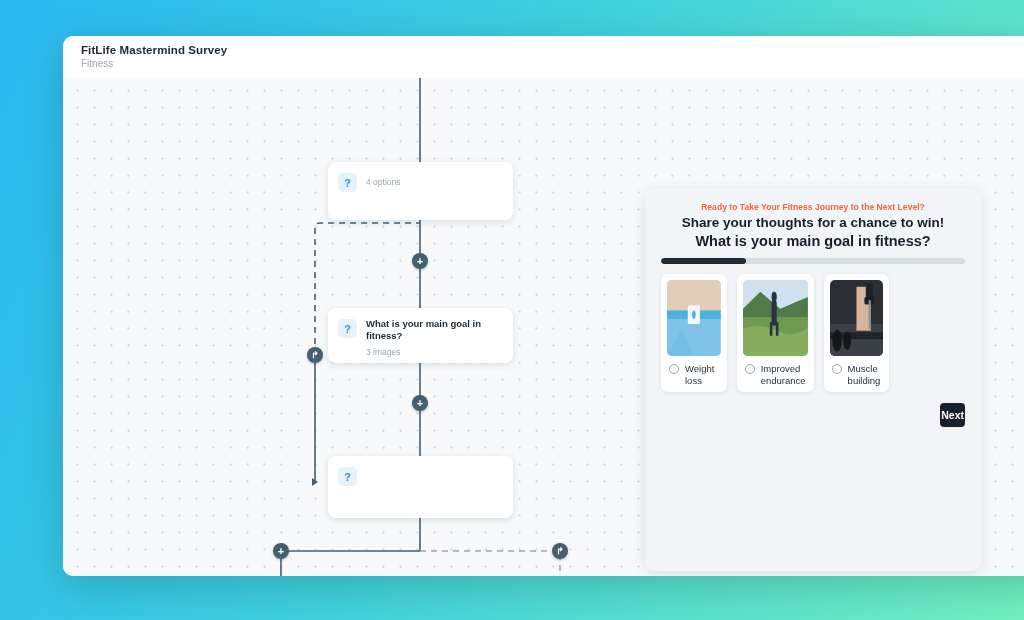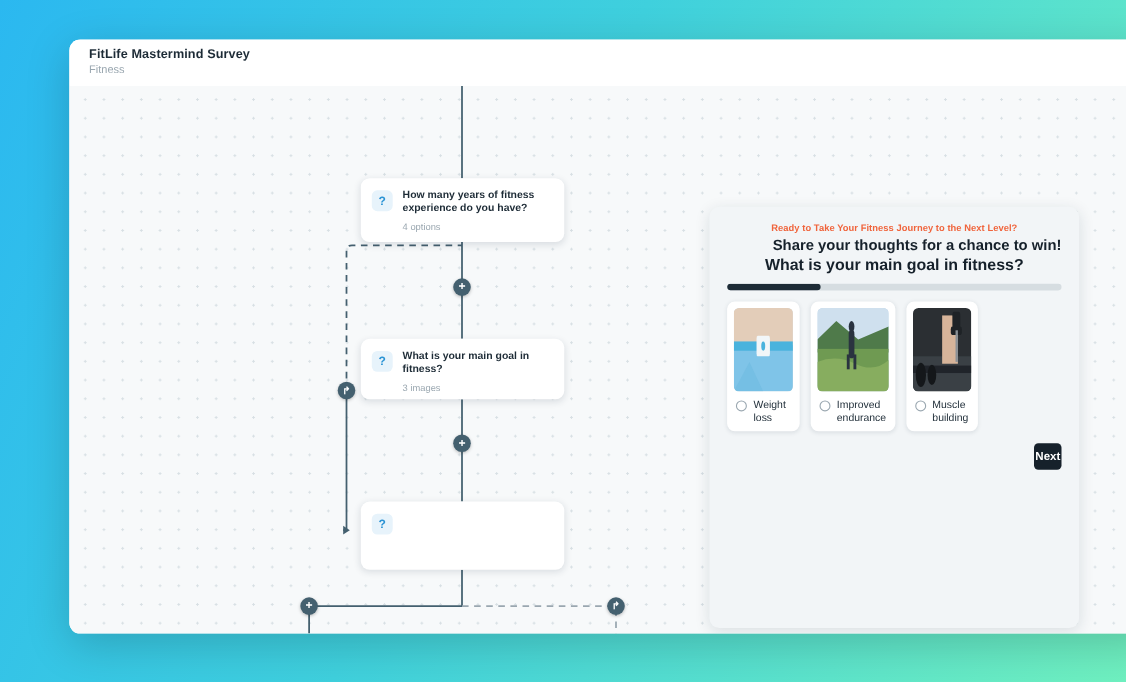--- a/index.html
+++ b/index.html
@@ -148,21 +148,21 @@
     font-size: 8.5px;
     color: #f0643c;
     font-weight: bold;
     text-align: center;
     letter-spacing: .05px;
   }
   .preview-head {
     font-size: 13.5px;
     font-weight: bold;
     color: #16212b;
-    text-align: right;
+    text-align: center;
     margin-top: 3px;
   }
   .preview-question {
     font-size: 14.5px;
     font-weight: bold;
     color: #16212b;
     text-align: center;
     margin-top: 3px;
   }
   .progress-track {
@@ -261,21 +261,20 @@
       <path d="M357,473 L225,473 Q218,473 218,480 L218,520" stroke="#44606f" stroke-width="1.6" fill="none"></path>
 
       <path d="M357,473 L490,473 L497,473 L497,523" stroke="#9aa7b0" stroke-width="1.6" fill="none" stroke-dasharray="6 5"></path>
     </svg>
 
     <div class="arrow-head"></div>
 
     <div class="node" id="node-experience">
       <div class="node-badge">?</div>
       <div class="node-body">
-        <div class="node-title">How many years of fitness experience do you have?</div>
         <div class="node-meta">4 options</div>
       </div>
     </div>
 
     <div class="node" id="node-goal">
       <div class="node-badge">?</div>
       <div class="node-body">
         <div class="node-title">What is your main goal in fitness?</div>
         <div class="node-meta">3 images</div>
       </div>

